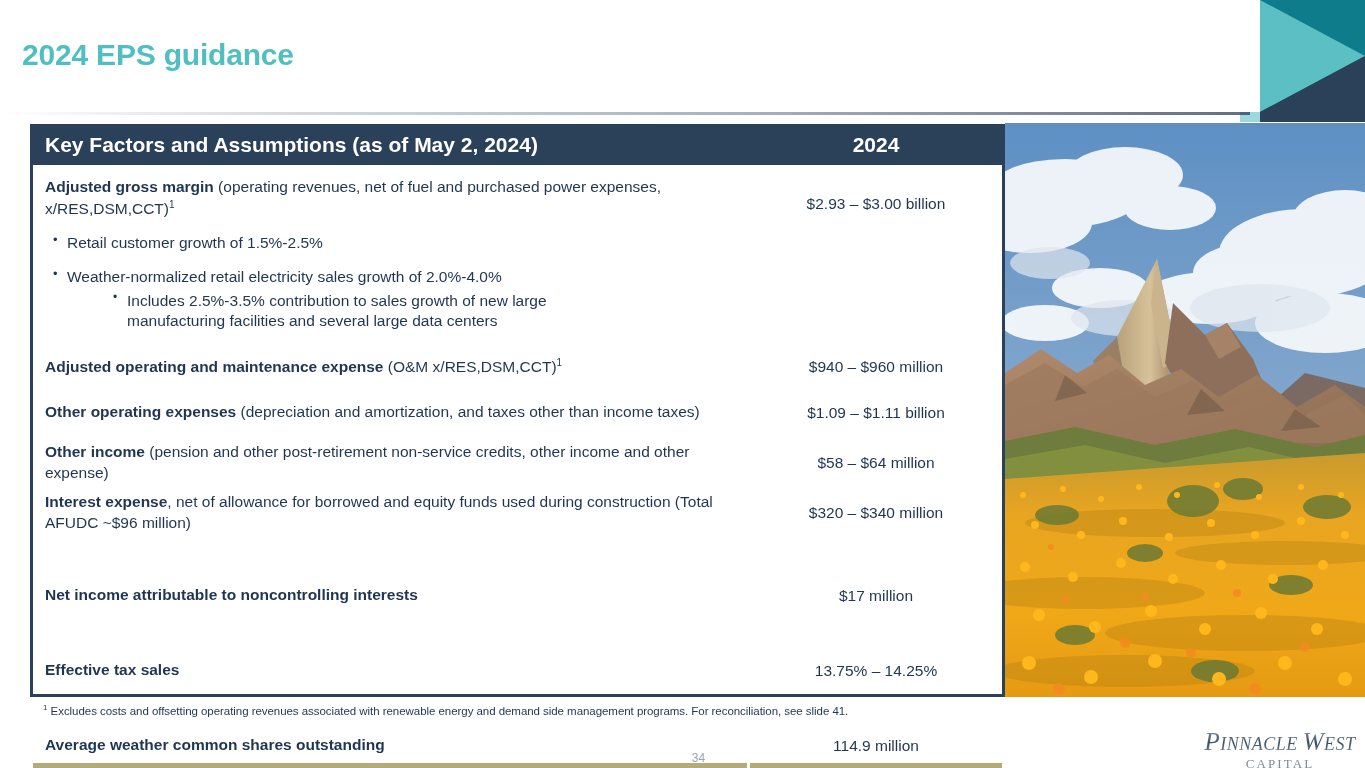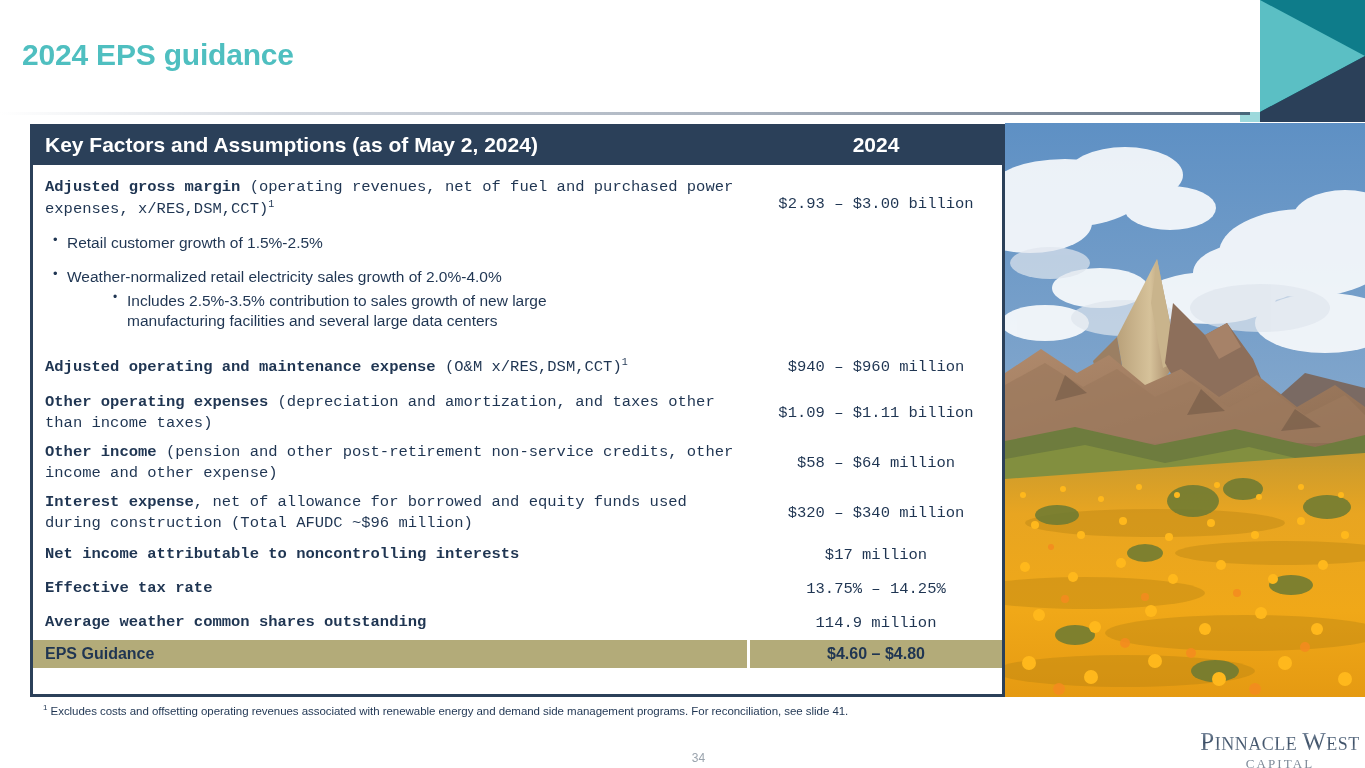--- a/index.html
+++ b/index.html
@@ -40,21 +40,21 @@
     background: #ffffff;
   }
   .thead {
     display: flex; align-items: center;
     background: #2b4059; color: #ffffff;
     height: 41px;
   }
   .thead .c1 { flex: 0 0 717px; padding-left: 12px; font-size: 21px; font-weight: bold; }
   .thead .c2 { flex: 1; text-align: center; font-size: 21px; font-weight: bold; }
 
-  .trow { display: flex; align-items: center; min-height: 22px; font-family: Liberation Mono, monospace; }
+  .trow { display: flex; align-items: center; min-height: 22px; }
   .trow .c1 { flex: 0 0 717px; padding: 0 10px 0 12px; color: #1f3552; font-size: 15.5px; line-height: 1.35; }
   .trow .c2 { flex: 1; text-align: center; color: #1f3552; font-size: 15.5px; }
   .trow .c1 b { font-weight: bold; }
   sup { font-size: 10px; vertical-align: super; }
 
   .r-gross    { height: 68px; align-items: flex-start; padding-top: 12px; }
   .r-gross .c2 { padding-top: 18px; }
 
   .bullets { padding: 0 0 0 12px; color: #1f3552; }
   .bul {
@@ -63,21 +63,21 @@
   }
   .bul:before { content: "\2022"; position: absolute; left: 8px; top: -1px; font-size: 13px; }
   .sub {
     position: relative; padding-left: 60px; font-size: 15.5px;
     line-height: 1.3; margin-top: 4px; color: #1f3552;
   }
   .sub:before { content: "\2022"; position: absolute; left: 46px; top: -1px; font-size: 12px; }
   .sub .cont { display: block; padding-left: 0; }
 
   .r-2line { height: 50px; }
-  .r-1line { height: 34px; }
+  .r-1line { height: 34px; margin-top: 41px; }
   .r-om    { height: 42px; }
 
   .eps-row {
     display: flex; align-items: center; height: 28px;
     background: #b3ab79; color: #1f3552; font-weight: bold; font-size: 16px;
   }
   .eps-row .c1 { flex: 0 0 717px; padding-left: 12px; border-right: 3px solid #ffffff; height: 100%; display: flex; align-items: center; }
   .eps-row .c2 { flex: 1; text-align: center; }
 
   
@@ -97,20 +97,21 @@
   .page-num {
     position: absolute; left: 16px; top: 751px; width: 1365px;
     text-align: center; font-size: 12px; color: #9aa3ad;
   }
   .logo { position: absolute; left: 1196px; top: 729px; width: 168px; text-align: center; }
   .logo .l1 {
     font-family: "Liberation Serif", serif; font-size: 25px; letter-spacing: .5px;
     background: linear-gradient(to bottom, #8a99ac 0%, #3c4f66 55%, #7d8b9c 100%);
     -webkit-background-clip: text; background-clip: text; color: transparent;
     line-height: 1;
+    font-style: italic;
   }
   .logo .l1 .sm { font-size: 18px; }
   .logo .l2 {
     font-family: "Liberation Serif", serif; font-size: 13px; letter-spacing: 2.1px;
     color: #7e8a99; margin-top: 2px;
   }
 </style>
 </head>
 <body>
 
@@ -185,21 +186,21 @@
 
     <div class="trow r-1line">
       <div class="c1">
         <b>Net income attributable to noncontrolling interests</b>
       </div>
       <div class="c2">$17 million</div>
     </div>
 
     <div class="trow r-1line">
       <div class="c1">
-        <b>Effective tax rate</b>
+        <b>Effective tax sales</b>
       </div>
       <div class="c2">13.75% – 14.25%</div>
     </div>
 
     <div class="trow r-1line">
       <div class="c1">
         <b>Average weather common shares outstanding</b>
       </div>
       <div class="c2">114.9 million</div>
     </div>

